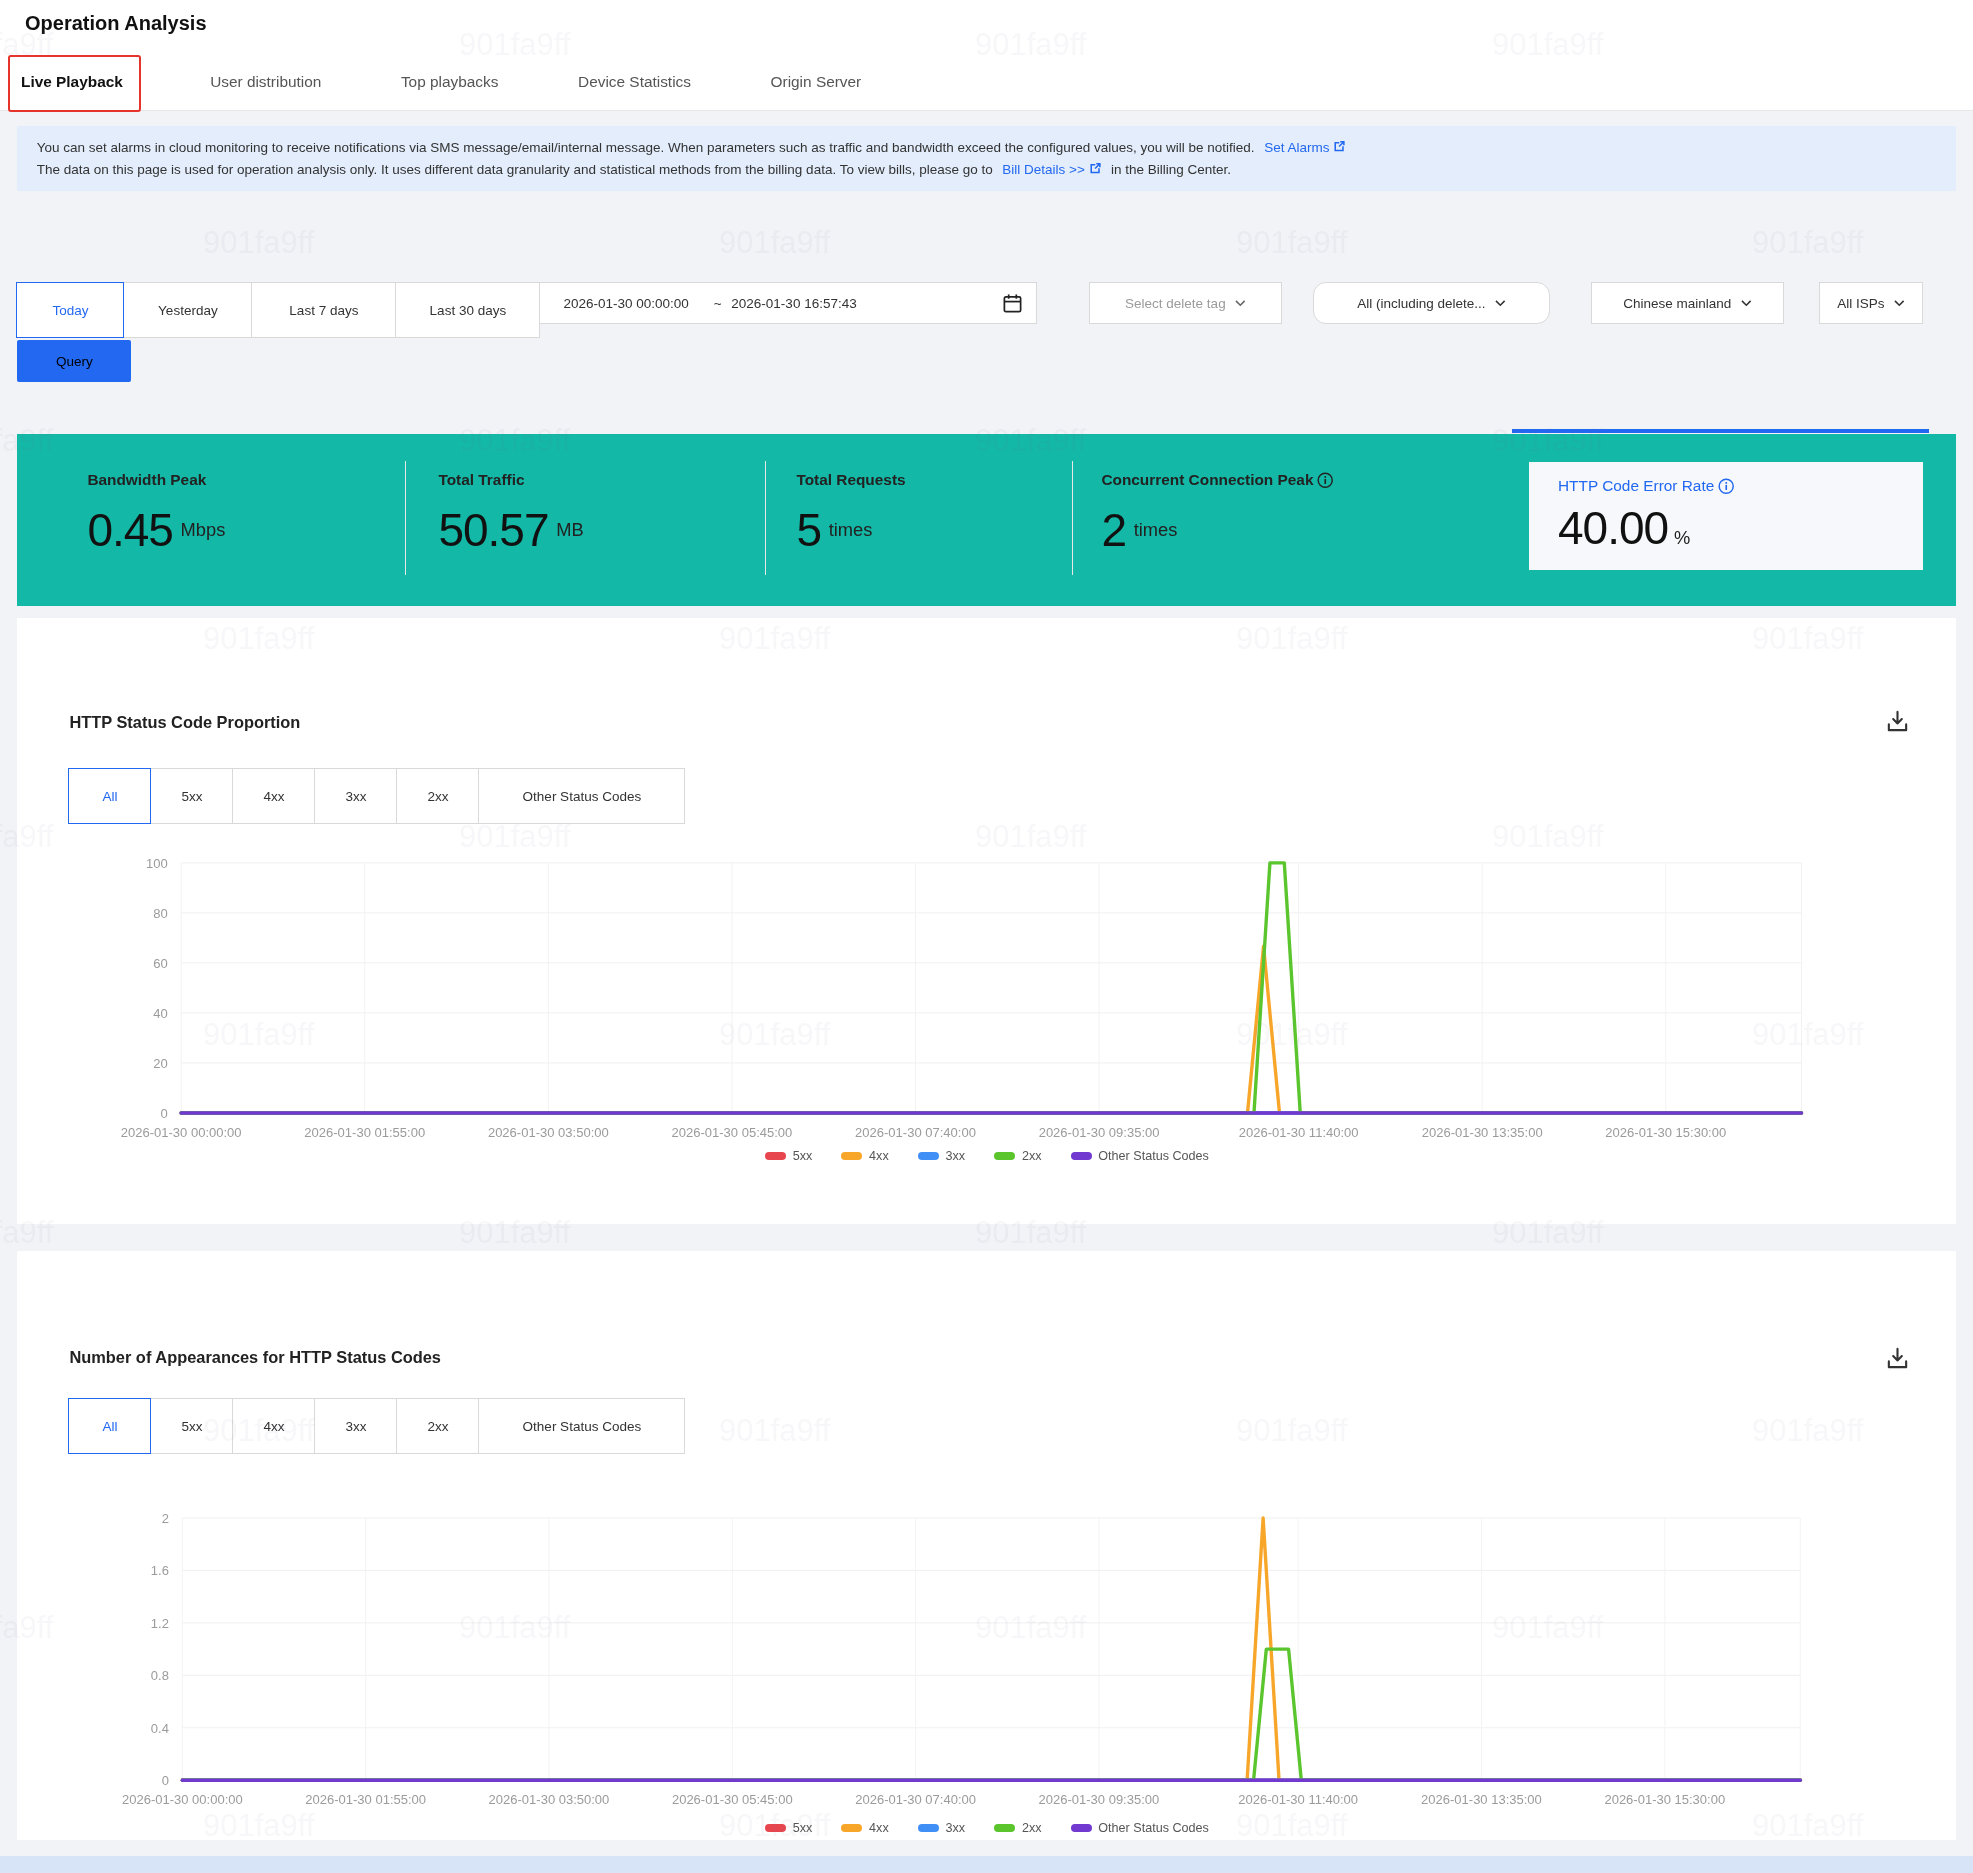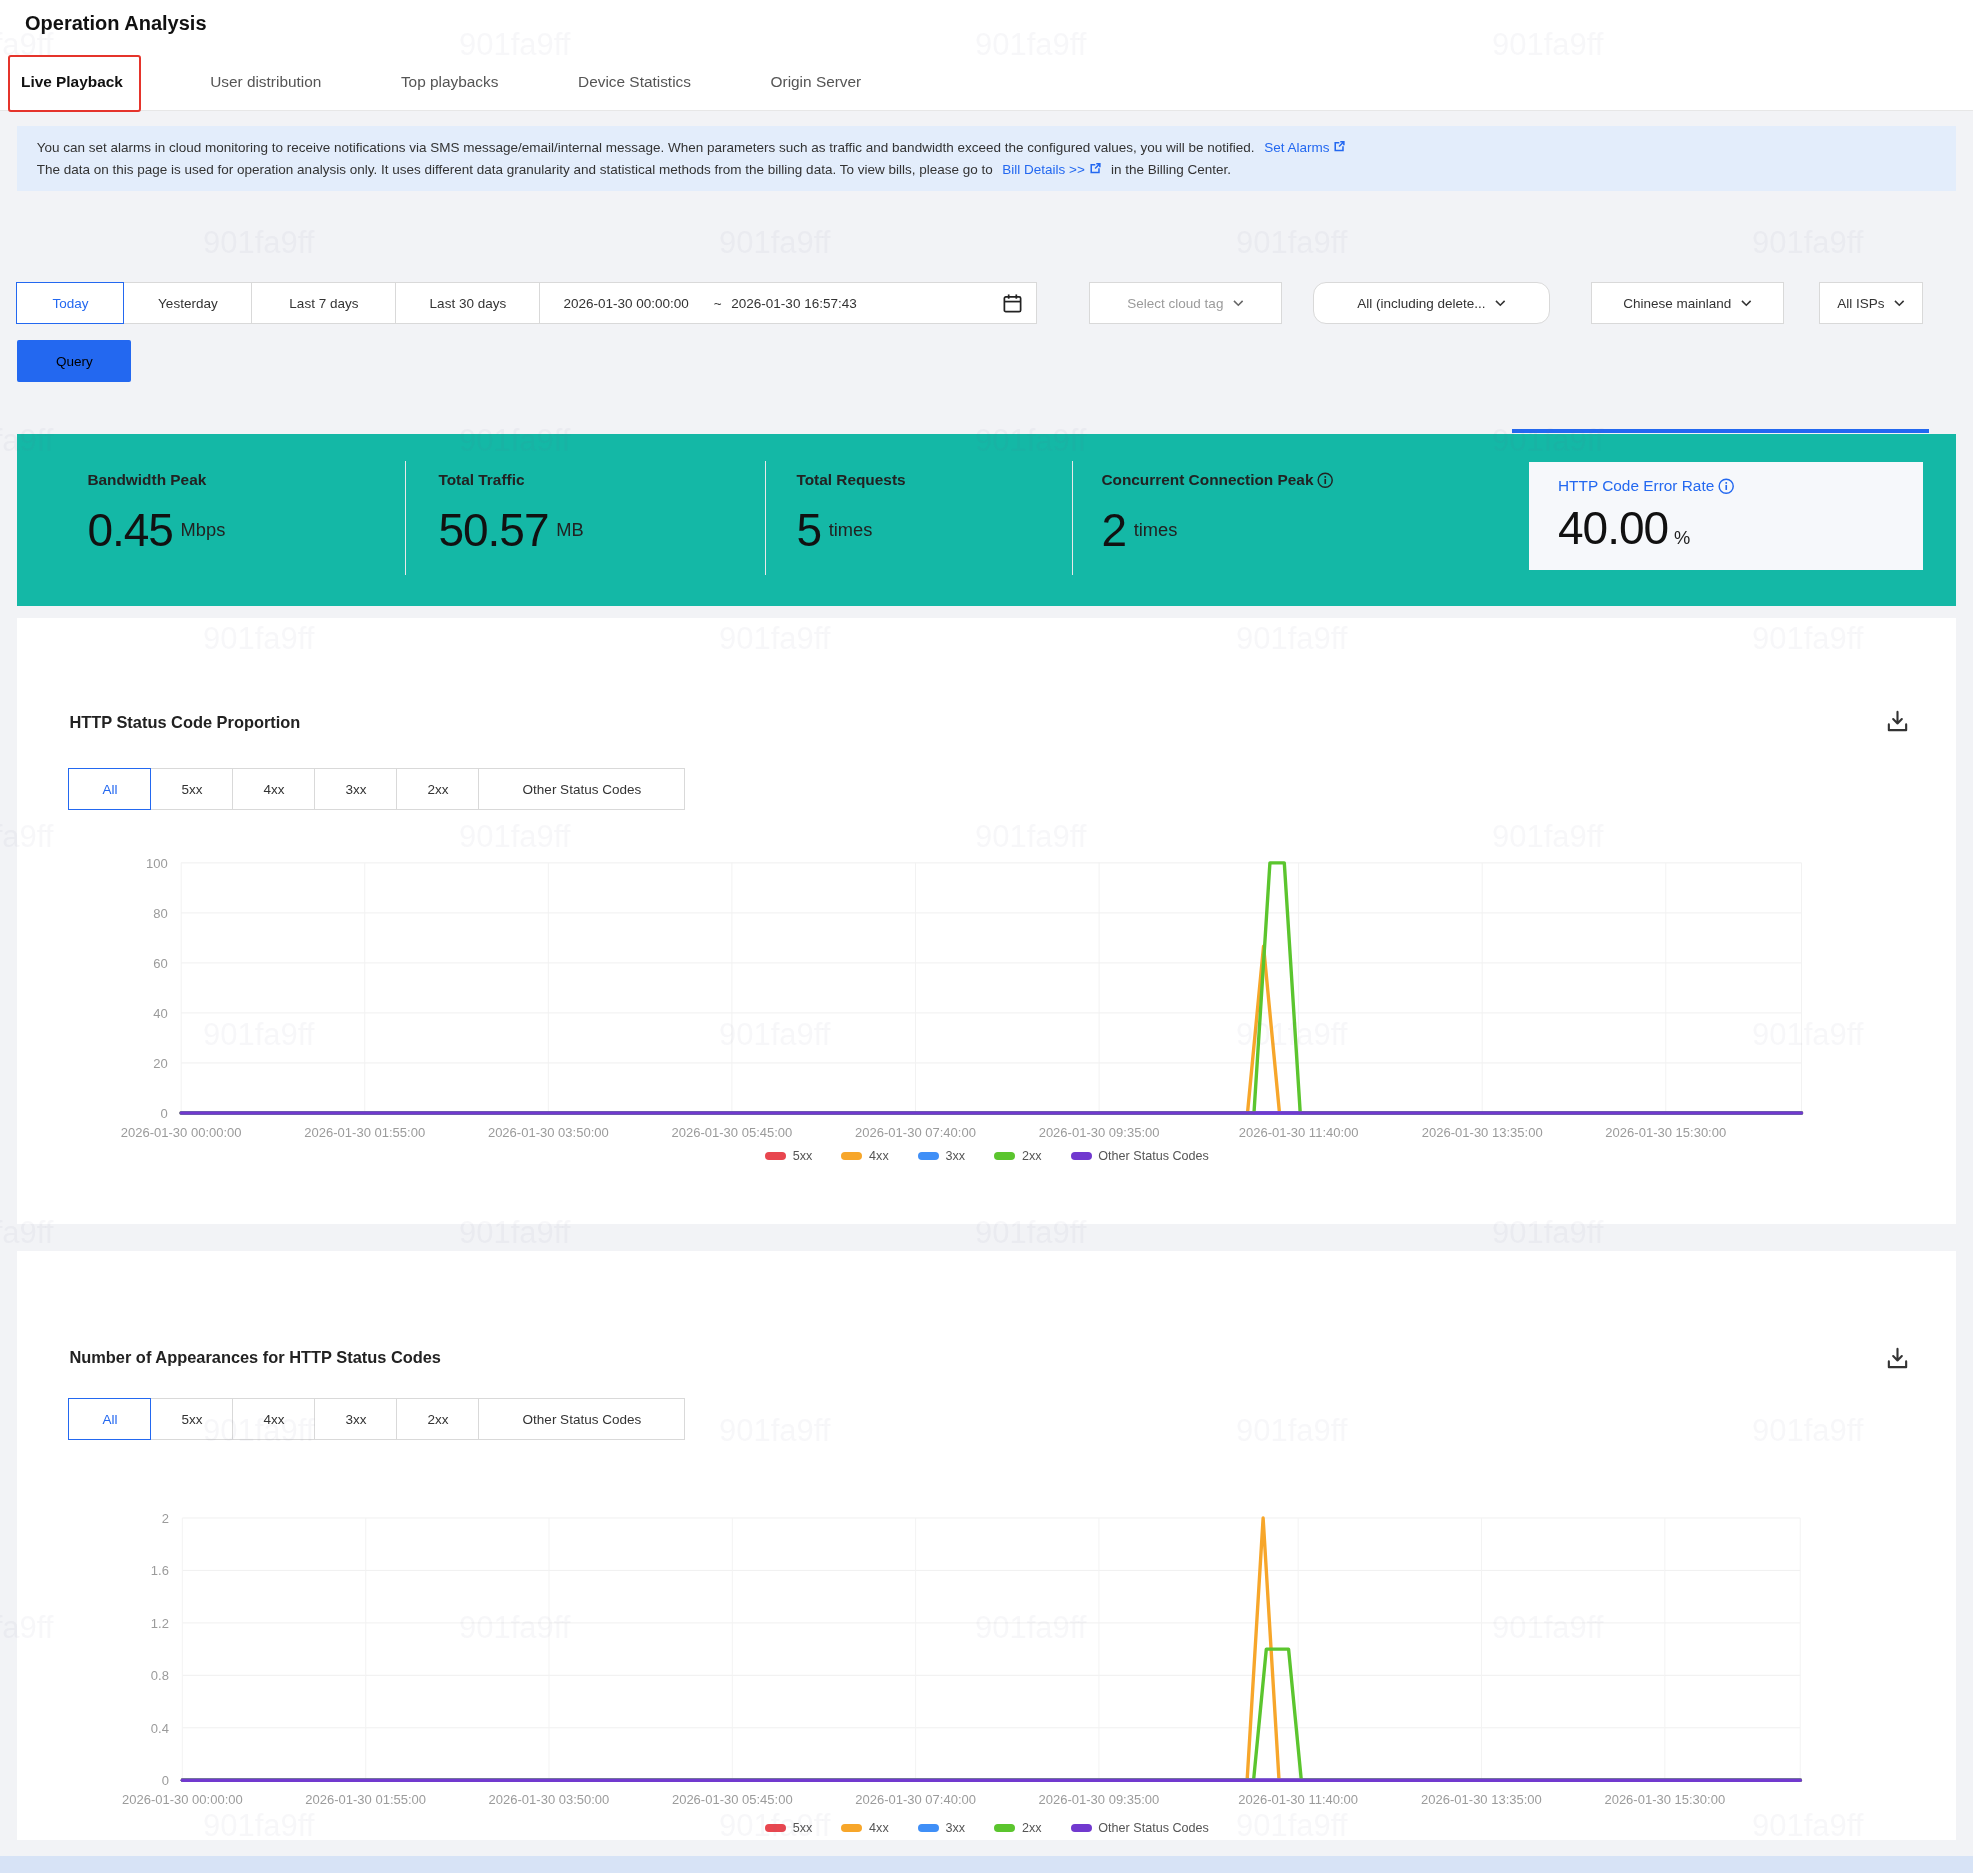--- a/index.html
+++ b/index.html
@@ -16,21 +16,21 @@
 
   
   .content-bg{position:absolute;left:0;top:111px;width:1974px;height:1762px;background:#f2f3f6;}
 
   
   .banner{position:absolute;left:17.4px;top:126px;width:1900px;padding:10.6px 19.3px;background:#e3edfb;font-size:13.5px;line-height:22px;color:#333;}
   .banner a{color:#2368f0;text-decoration:none;margin-left:5.8px;}
   .ext-icon{display:inline-block;width:12.6px;height:12.6px;margin-left:3.9px;vertical-align:-1px;}
 
   
-  .btn{box-sizing:border-box;height:42px;background:#fff;border:1px solid #d9d9d9;font-size:13.5px;color:#333;display:flex;align-items:center;justify-content:center;cursor:pointer;}
+  .btn{box-sizing:border-box;height:56px;background:#fff;border:1px solid #d9d9d9;font-size:13.5px;color:#333;display:flex;align-items:center;justify-content:center;cursor:pointer;}
   .range-group{position:absolute;left:17.4px;top:282px;display:flex;}
   .range-group .btn{margin-left:-1px;}
   .range-group .btn.active{border-color:#2368f0;color:#2368f0;z-index:2;}
   .datebox{box-sizing:border-box;margin-left:-1px;width:498px;height:42px;background:#fff;border:1px solid #d9d9d9;display:flex;align-items:center;padding:0 13.5px 0 23px;font-size:13.5px;color:#333;}
   .datebox .sep{margin:0 9.7px 0 25px;color:#333;}
   .datebox .cal{margin-left:auto;width:21px;height:21px;cursor:pointer;}
   .select{box-sizing:border-box;position:absolute;top:282px;height:42px;background:#fff;border:1px solid #d9d9d9;display:flex;align-items:center;justify-content:center;font-size:13.5px;color:#333;cursor:pointer;gap:9.7px;}
   .select .chev{width:10.6px;height:10.6px;}
   .placeholder{color:#9b9b9b;}
   .query-btn{position:absolute;left:17.4px;top:340px;width:114px;height:42px;background:#2368f0;color:#000000;font-size:13.5px;border:none;border-radius:1.9px;cursor:pointer;}
@@ -128,21 +128,21 @@
     <svg class="cal" viewBox="0 0 22 22">
           <rect x="2.5" y="4" width="17" height="15.5" rx="1.5" fill="none" stroke="#222" stroke-width="1.8"></rect>
           <line x1="2.5" y1="9" x2="19.5" y2="9" stroke="#222" stroke-width="1.8"></line>
           <line x1="7" y1="1.5" x2="7" y2="6" stroke="#222" stroke-width="1.8"></line>
           <line x1="15" y1="1.5" x2="15" y2="6" stroke="#222" stroke-width="1.8"></line>
         </svg>
   </div>
 </div>
 
 <div class="select" style="left:1089px;width:193px;">
-  <span class="placeholder">Select cloud tag</span>
+  <span class="placeholder">Select delete tag</span>
   <svg class="chev" viewBox="0 0 11 11">
         <path d="M1 3l4.5 4.5L10 3" fill="none" stroke="#666" stroke-width="1.6"></path>
       </svg>
 </div>
 <div class="select" style="left:1313px;width:237px;border-radius:13px;">
   <span>All (including delete...</span>
   <svg class="chev" viewBox="0 0 11 11">
         <path d="M1 3l4.5 4.5L10 3" fill="none" stroke="#333" stroke-width="1.6"></path>
       </svg>
 </div>

